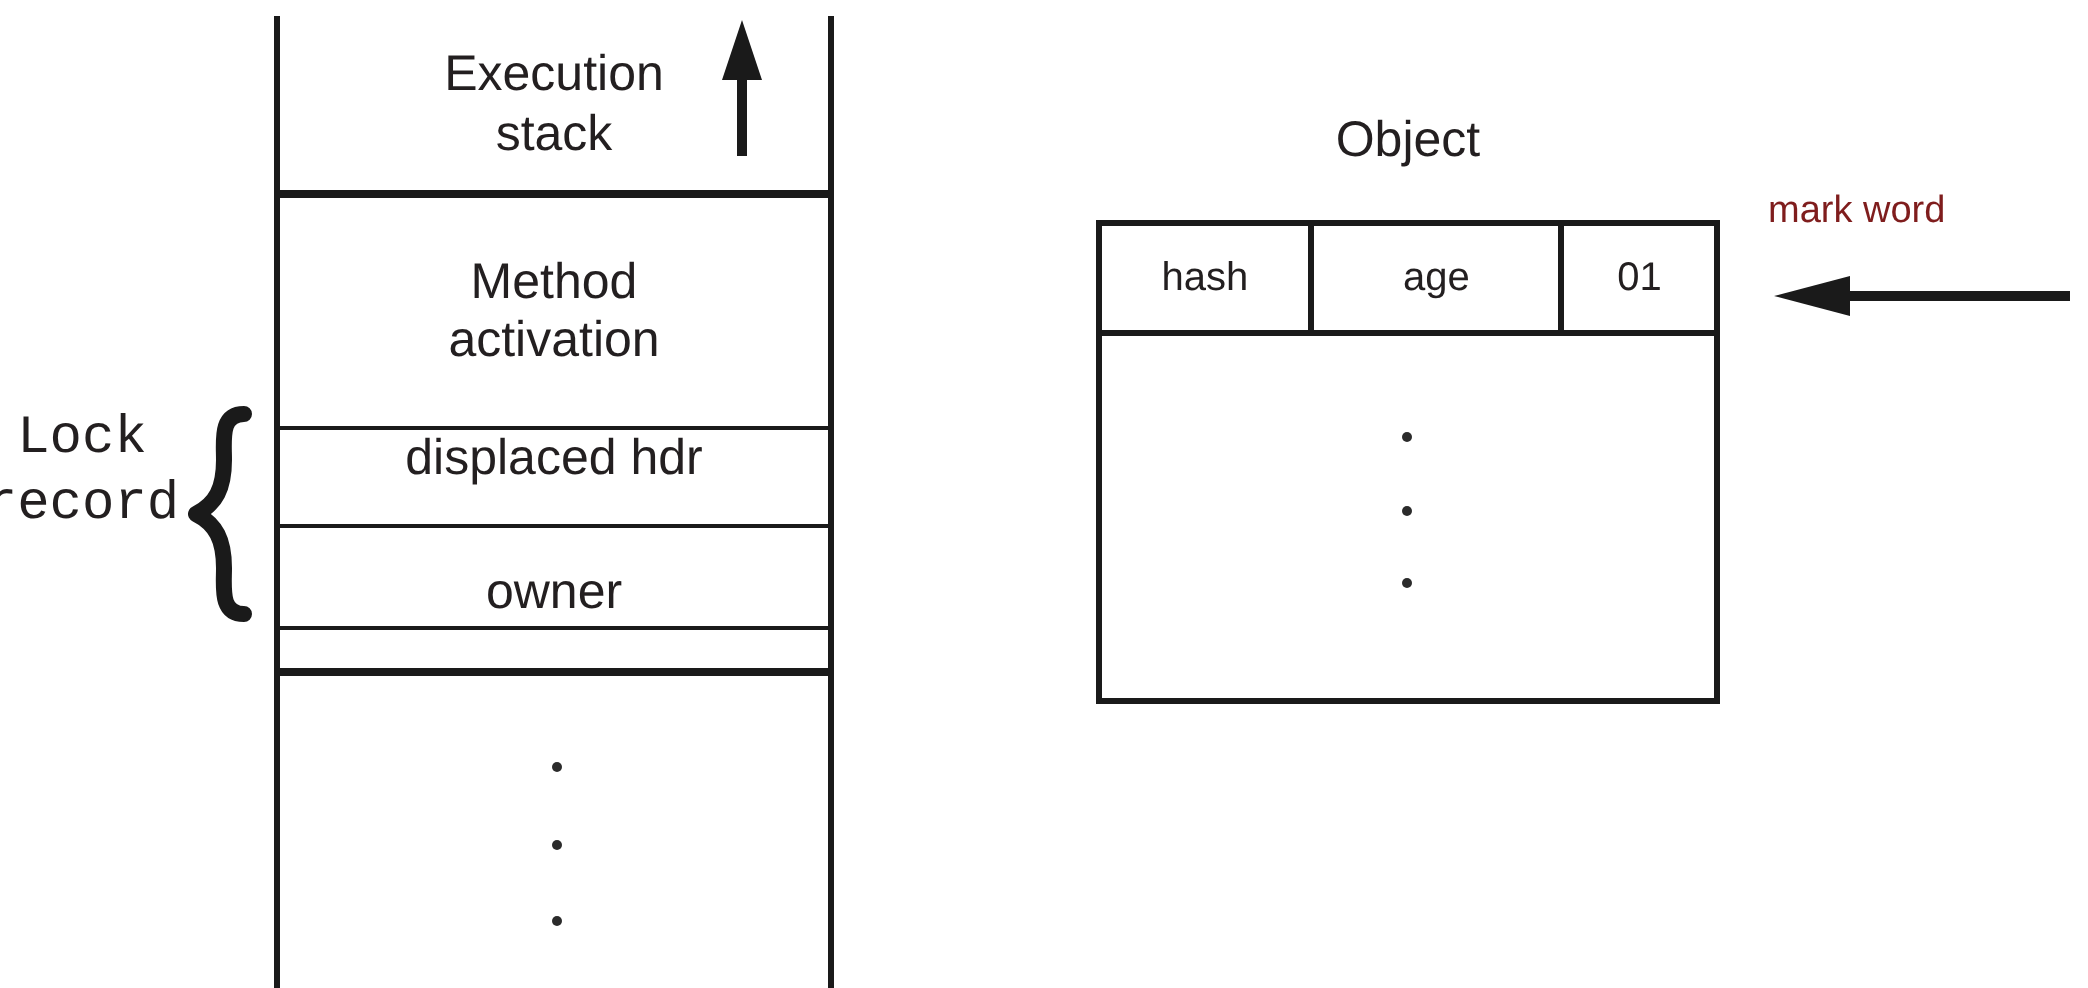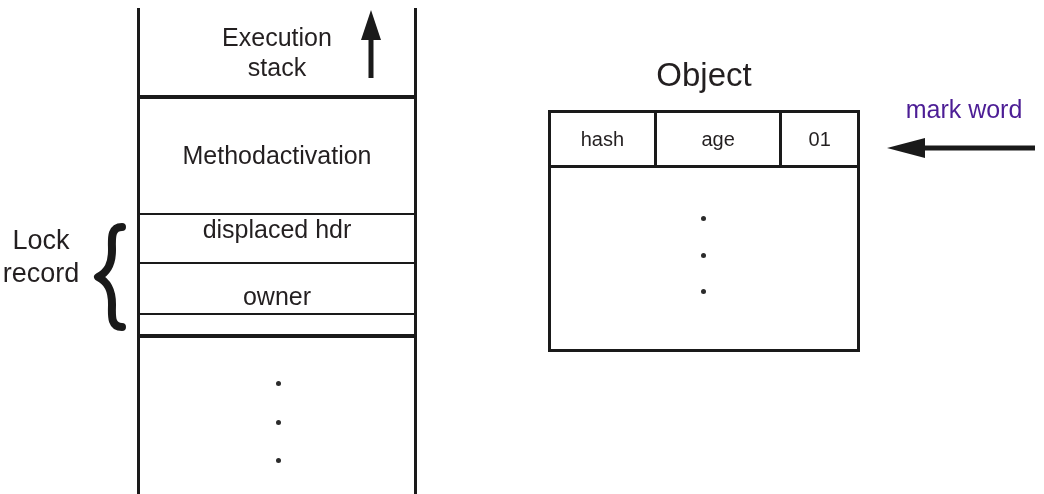--- a/index.html
+++ b/index.html
@@ -81,23 +81,24 @@
     left: 222px;
     top: 8px;
     width: 24px;
     height: 70px;
   }
 
   
   #lock-record-group {
     position: absolute;
     left: 0px;
-    top: 216px;
+    top: 196px;
     width: 140px;
     height: 120px;
+    font-family: Liberation Mono, monospace;
   }
   #lock-record-label {
     position: absolute;
     left: -14px;
     top: 8px;
     width: 110px;
     text-align: center;
     font-size: 27px;
     line-height: 1.22;
     color: #231f20;
@@ -118,21 +119,21 @@
     top: 110px;
     width: 312px;
     height: 242px;
   }
   #object-title {
     position: absolute;
     left: 548px;
     top: 56px;
     width: 312px;
     text-align: center;
-    font-size: 33px;
+    font-size: 25px;
     color: #231f20;
   }
   #object-header-row {
     position: absolute;
     left: 0px;
     top: 0px;
     width: 312px;
     height: 58px;
     box-sizing: border-box;
     border: 3px solid #1a1a1a;
@@ -168,24 +169,23 @@
     left: 884px;
     top: 95px;
     width: 160px;
     height: 80px;
   }
   #mark-word-label {
     position: absolute;
     left: 0px;
     top: 0px;
     width: 160px;
-    font-size: 25px;
-    color: #4c1d95;
+    font-size: 19px;
+    color: #7f1d1d;
     white-space: nowrap;
-    text-align: center;
   }
   #mark-word-arrow {
     position: absolute;
     left: 1px;
     top: 40px;
     width: 152px;
     height: 26px;
   }
 
   
@@ -217,21 +217,21 @@
 
     <div id="stack-up-arrow">
       <svg width="24" height="70" viewBox="0 0 24 70" xmlns="http://www.w3.org/2000/svg">
         <polygon points="12,2 22,32 2,32" fill="#1a1a1a"></polygon>
         <rect x="9.5" y="30" width="5" height="40" fill="#1a1a1a"></rect>
       </svg>
     </div>
 
     <div class="hline thick" style="top:95px;"></div>
 
-    <div class="stack-cell" style="top:99px; height:114px; flex-direction:row;">
+    <div class="stack-cell" style="top:99px; height:114px; flex-direction:column;">
       <div>Method</div>
       <div>activation</div>
     </div>
 
     <div class="hline thin" style="top:213px;"></div>
 
     <div class="stack-cell" style="top:213px; height:33px;">displaced hdr</div>
 
     <div class="hline thin" style="top:262px;"></div>
 

